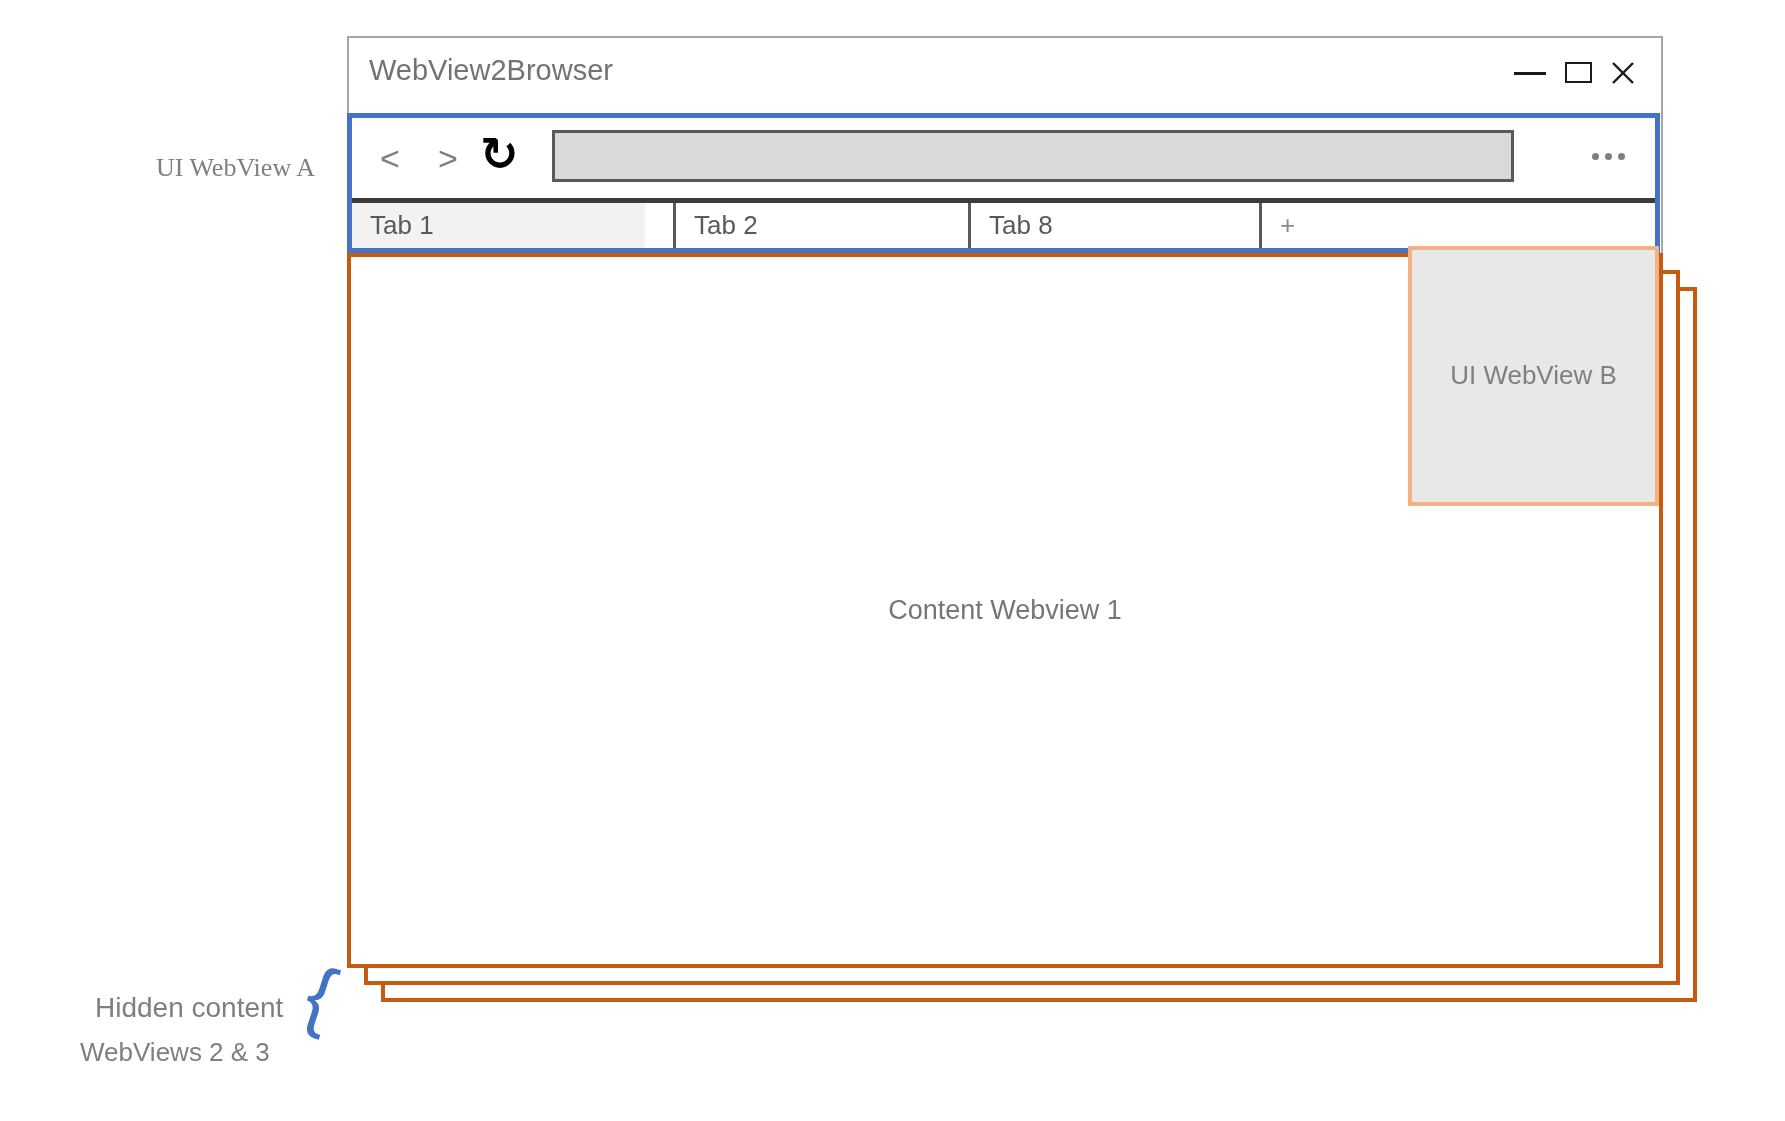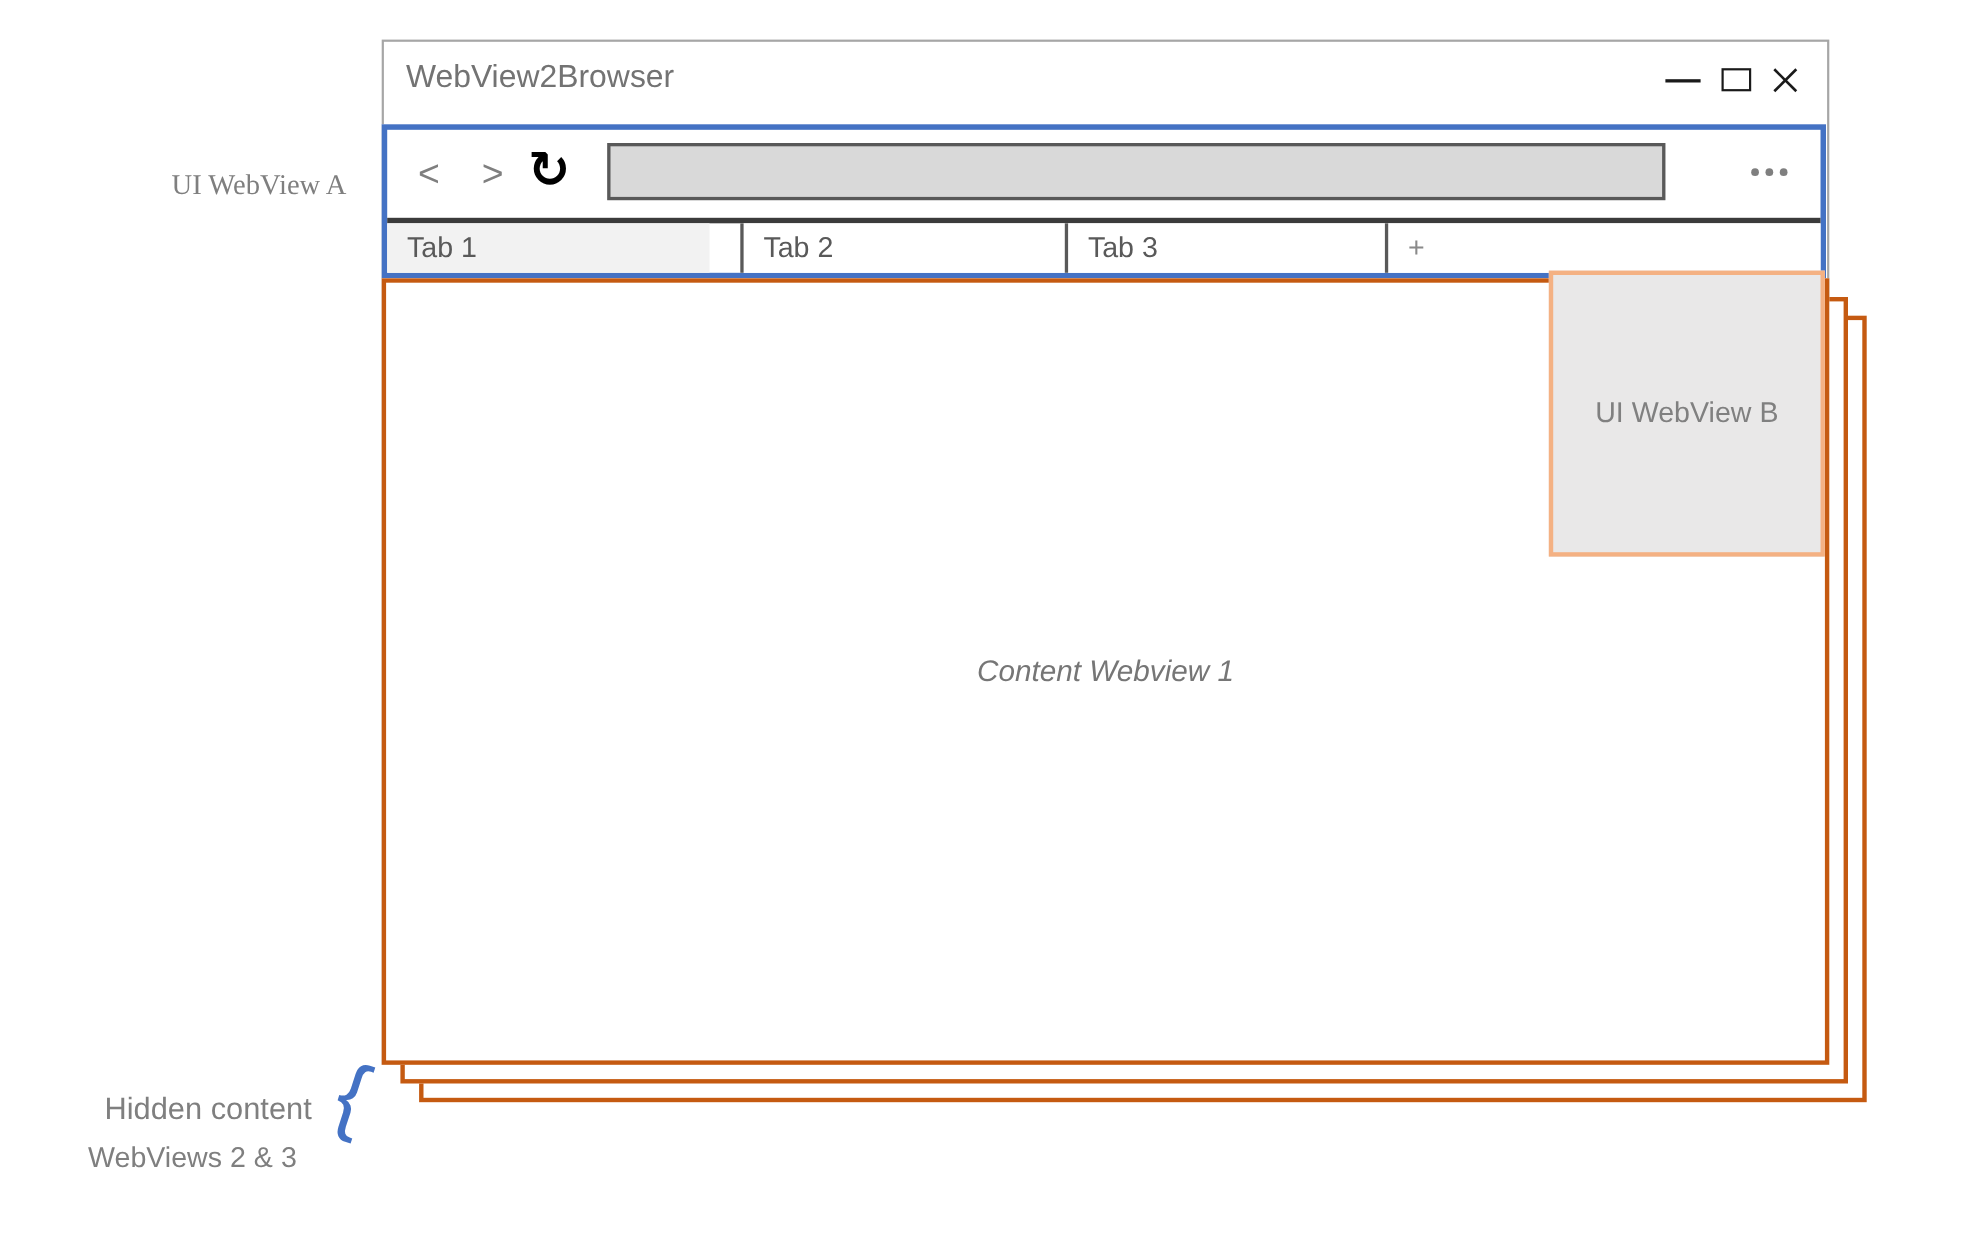--- a/index.html
+++ b/index.html
@@ -36,21 +36,21 @@
   .tab-1{width:293px;background:#F2F2F2;}
   .tab-2{width:295px;border-left:3px solid #595959;background:#ffffff;margin-left:28px;}
   .tab-3{width:291px;border-left:3px solid #595959;background:#ffffff;}
   .tab-plus{flex:1;border-left:3px solid #595959;background:#ffffff;color:#8a8a8a;}
 
   
   .content-rect{width:1316px;height:715px;background:#ffffff;
     border:4px solid #C55A11;box-sizing:border-box;}
   .content-3{left:381px;top:287px;}
   .content-2{left:364px;top:270px;}
-  .content-1{left:347px;top:253px;display:flex;align-items:center;justify-content:center;font-style:italic;}
+  .content-1{left:347px;top:253px;display:flex;align-items:center;justify-content:center;}
   .content-label{font-size:27px;color:#767676;}
 
   
   .ui-webview-b{left:1408px;top:198px;width:251px;height:260px;
     border:4px solid #F4B183;background:#E9E8E8;box-sizing:border-box;
     text-align:center;padding-top:110px;font-size:26px;color:#808080;margin-top:48px;}
 
   
   .label-a{left:95px;top:153px;width:220px;text-align:right;font-size:26px;color:#7F7F7F;font-family:Liberation Serif, serif;}
   .hidden-cap-1{left:80px;top:992px;font-size:28px;color:#7F7F7F;margin-left:15px;}
@@ -81,21 +81,21 @@
       <div class="menu-dots">
         <span></span>
         <span></span>
         <span></span>
       </div>
     </div>
     <div class="tab-divider"></div>
     <div class="tab-row">
       <div class="tab tab-1">Tab 1</div>
       <div class="tab tab-2">Tab 2</div>
-      <div class="tab tab-3">Tab 3</div>
+      <div class="tab tab-3">Tab 8</div>
       <div class="tab tab-plus">+</div>
     </div>
   </div>
 
   <div class="abs content-rect content-3"></div>
   <div class="abs content-rect content-2"></div>
 
   <div class="abs content-rect content-1">
     <span class="content-label">Content Webview 1</span>
   </div>

